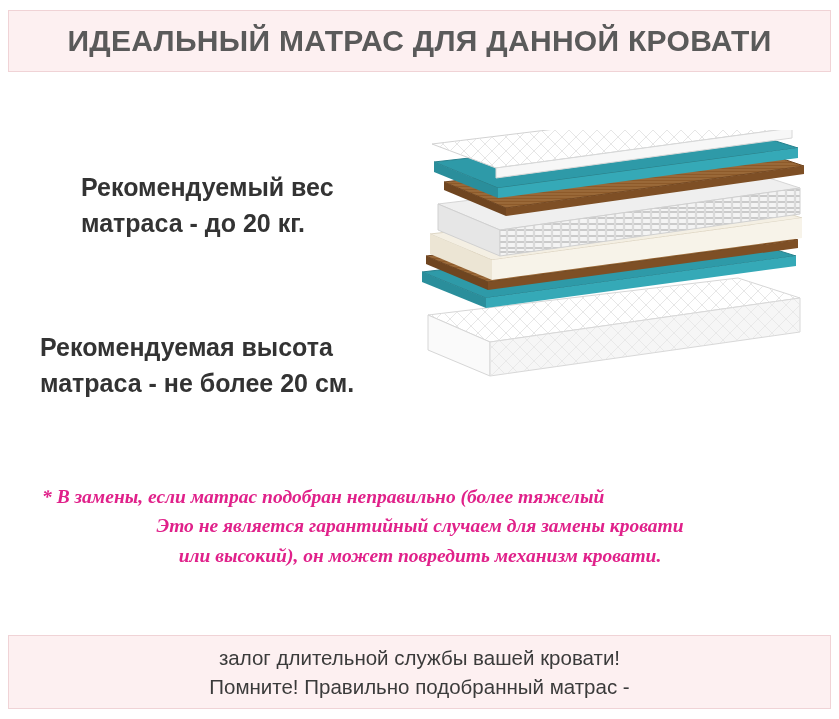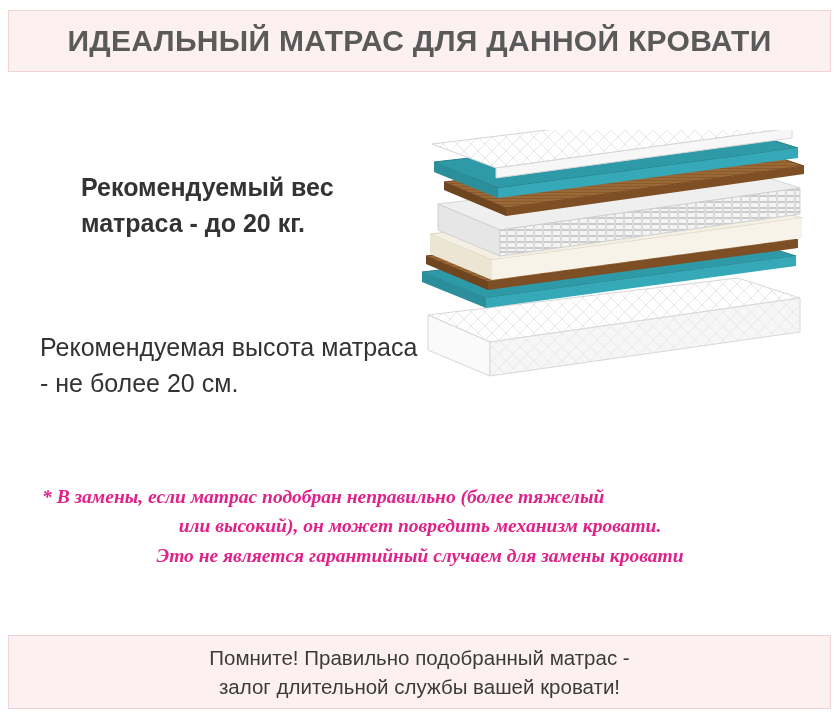--- a/index.html
+++ b/index.html
@@ -55,21 +55,21 @@
     color: #333333;
     line-height: 1.42;
     margin-left: 41px;
   }
   .rec-height {
     position: absolute;
     left: 40px;
     top: 330px;
     width: 380px;
     font-size: 25px;
-    font-weight: normal;
+    font-weight: bold;
     color: #333333;
     line-height: 1.42;
   }
 
   
   .mattress {
     position: absolute;
     left: 408px;
     top: 130px;
     width: 400px;
@@ -202,22 +202,22 @@
       <g>
         <polygon points="24,14 320,-22 384,-2 88,38" fill="#ffffff" stroke="#d2d2d2" stroke-width="1"></polygon>
         <polygon points="24,14 320,-22 384,-2 88,38" fill="url(#quilt)" opacity="0.9"></polygon>
         <polygon points="88,38 384,-2 384,8 88,48" fill="#f7f7f7" stroke="#d8d8d8" stroke-width="1"></polygon>
       </g>
     </svg>
   </div>
 
   <div class="warning">
     <span class="line line-1">* В замены, если матрас подобран неправильно (более тяжелый</span>
+    <span class="line line-3">Это не является гарантийный случаем для замены кровати</span>
     <span class="line line-2">или высокий), он может повредить механизм кровати.</span>
-    <span class="line line-3">Это не является гарантийный случаем для замены кровати</span>
   </div>
 
   <div class="footer-banner">
+    <div class="footer-line">залог длительной службы вашей кровати!</div>
     <div class="footer-line">Помните! Правильно подобранный матрас -</div>
-    <div class="footer-line">залог длительной службы вашей кровати!</div>
   </div>
 
 </div>
 
 </body></html>

